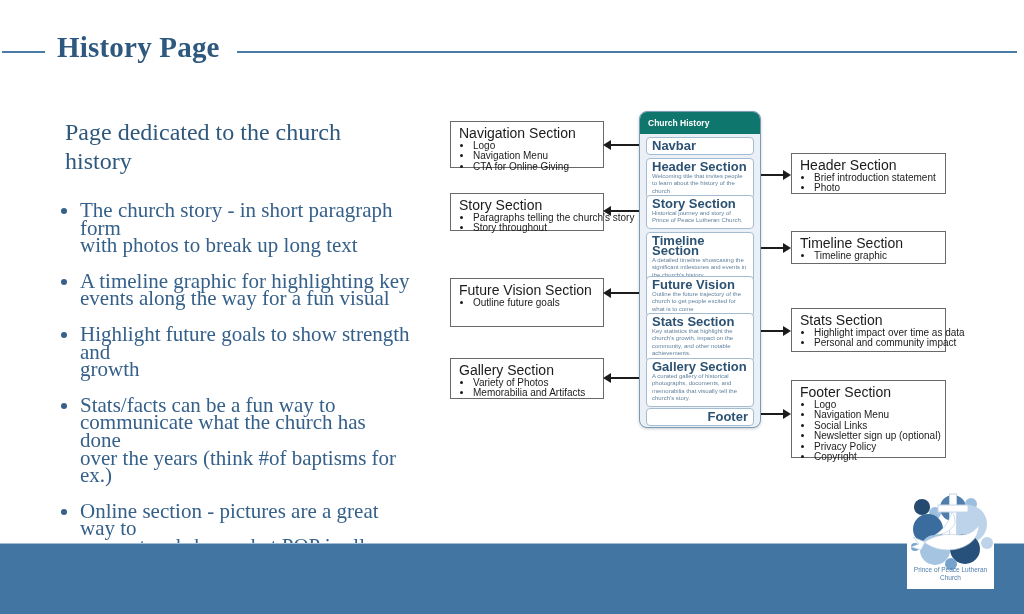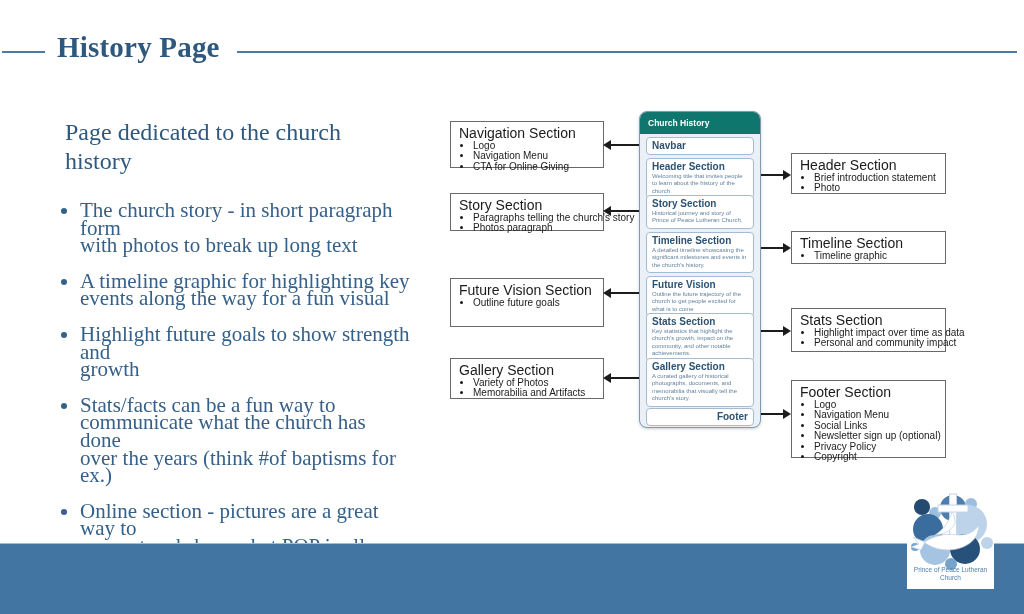--- a/index.html
+++ b/index.html
@@ -29,21 +29,21 @@
   .obox li{font-size:10px;line-height:10.4px;white-space:nowrap;}
 
   .panel{position:absolute;left:639px;top:111px;width:122px;height:317px;box-sizing:border-box;
          background:#ebf0f6;border:1px solid #7e9bb5;border-radius:8px;
          box-shadow:0 1px 3px rgba(40,60,80,.25);}
   .panel-header{position:absolute;left:0;top:0;right:0;height:22px;box-sizing:border-box;
          background:#0f766e;border-radius:7px 7px 0 0;color:#ffffff;font-weight:bold;
          font-size:8.5px;line-height:22px;padding-left:8px;}
   .node{position:absolute;left:6px;right:6px;box-sizing:border-box;background:#ffffff;
         border:1px solid #a4bcd1;border-radius:4px;padding:3px 5px;}
-  .node-title{font-size:10px;line-height:10px;font-weight:bold;color:#2c5273;}
+  .node-title{font-size:13px;line-height:10px;font-weight:bold;color:#2c5273;}
   .node-desc{font-size:6px;line-height:7.4px;color:#62829e;margin-top:1px;}
 
   .arrow{position:absolute;height:2px;background:#1c1c1c;}
   .arrow-left:before{content:"";position:absolute;left:-7px;top:-4px;width:0;height:0;
         border-right:8px solid #1c1c1c;border-top:5px solid transparent;border-bottom:5px solid transparent;}
   .arrow-right:before{content:"";position:absolute;right:-7px;top:-4px;width:0;height:0;
         border-left:8px solid #1c1c1c;border-top:5px solid transparent;border-bottom:5px solid transparent;}
 
   
   .footer-bar{position:absolute;left:0;top:543px;width:1024px;height:71px;background:#4375a2;
@@ -86,21 +86,21 @@
         <li>Logo</li>
         <li>Navigation Menu</li>
         <li>CTA for Online Giving</li>
       </ul>
     </div>
 
     <div class="obox" style="left:450px;top:193px;width:154px;height:38px;">
       <div class="obox-title">Story Section</div>
       <ul>
         <li>Paragraphs telling the church's story</li>
-        <li>Photos paragraph</li>
+        <li>Story throughout</li>
       </ul>
     </div>
 
     <div class="obox" style="left:450px;top:278px;width:154px;height:49px;">
       <div class="obox-title">Future Vision Section</div>
       <ul>
         <li>Outline future goals</li>
       </ul>
     </div>
 

